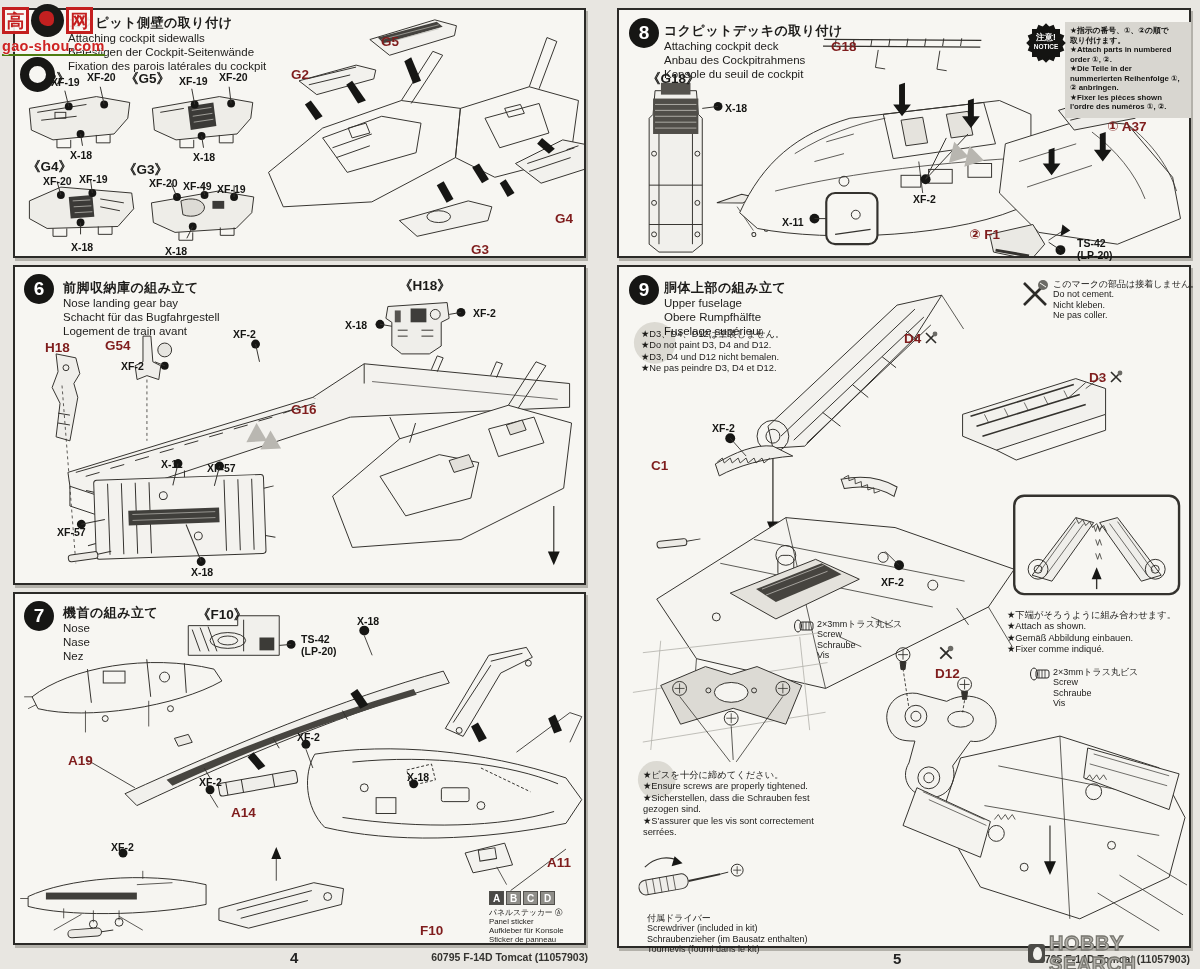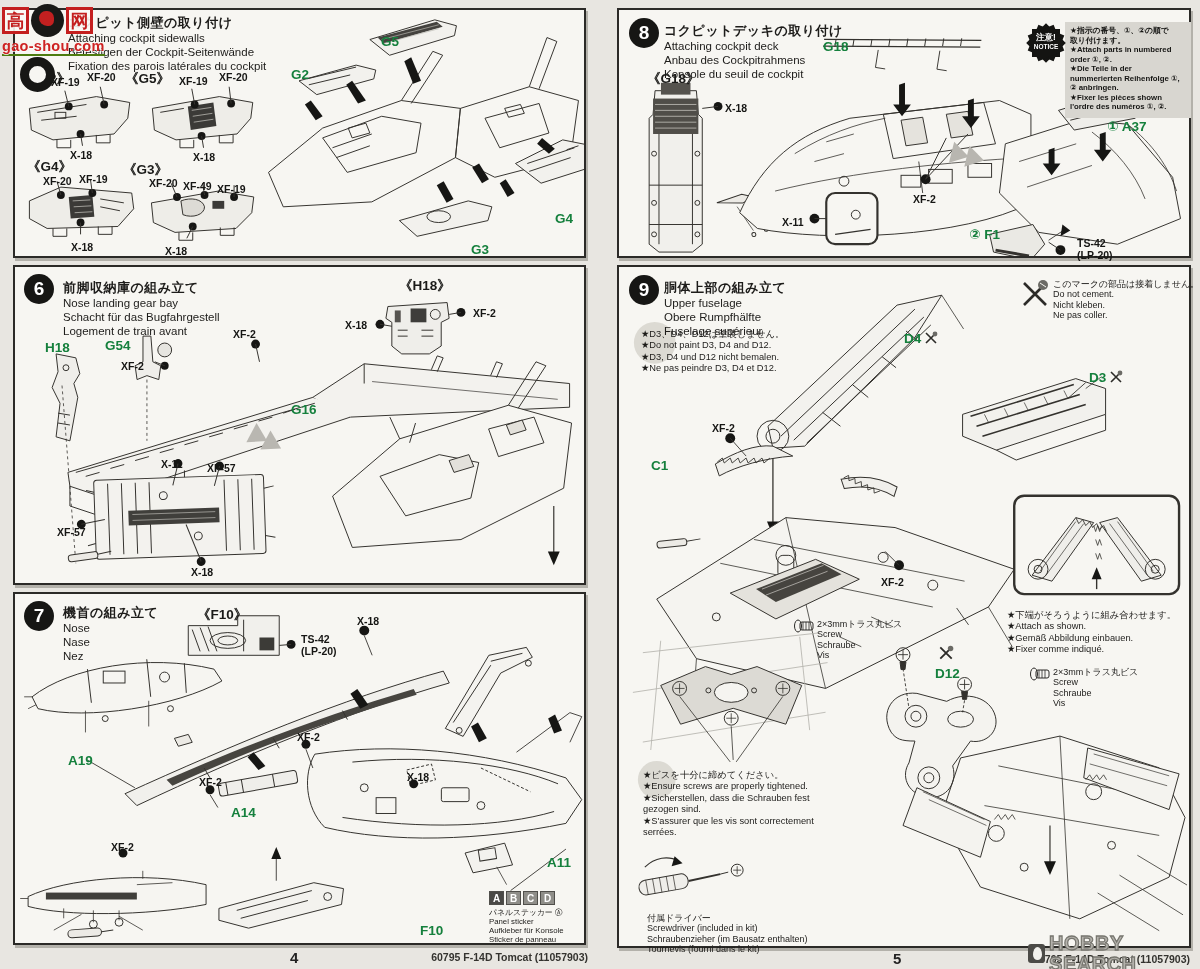--- a/index.html
+++ b/index.html
@@ -7,21 +7,21 @@
 body{font-family:"Liberation Sans","DejaVu Sans",sans-serif}
 .sheet{position:relative;width:1200px;height:969px;background:#e8e6e1;overflow:hidden}
 .bx{position:absolute;border:2px solid #2b2a27;background:#f7f6f2;box-shadow:2px 3px 0 rgba(125,123,116,.5)}
 .sv{position:absolute;left:0;top:0;width:100%;height:100%}
 .sc{position:absolute;width:30px;height:30px;border-radius:50%;background:#161614;color:#fff;
     font:700 19px/30px "Liberation Sans",sans-serif;text-align:center;z-index:3}
 .st{position:absolute;color:#1d1c1a;z-index:3}
 .st .t1{font:700 13px/17px "Liberation Sans","DejaVu Sans",sans-serif;letter-spacing:.5px}
 .st .tx{font:500 11.5px/14px "Liberation Sans","DejaVu Sans",sans-serif}
 .ih{position:absolute;font:700 13.5px/1 "Liberation Sans","DejaVu Sans",sans-serif;color:#1a1a18;white-space:nowrap;z-index:3}
-.pl{position:absolute;font:600 13.5px/1 "Liberation Sans","DejaVu Sans",sans-serif;color:#15803d;white-space:nowrap;z-index:3}
+.pl{position:absolute;font:600 13.5px/1 "Liberation Sans","DejaVu Sans",sans-serif;color:#7f1d1d;white-space:nowrap;z-index:3}
 .pt{position:absolute;font:600 10.5px/1 "Liberation Sans","DejaVu Sans",sans-serif;color:#161614;white-space:nowrap;z-index:3}
 .pt .sub{display:block;font:600 10.5px/12px "Liberation Sans",sans-serif}
 .nt{position:absolute;color:#1d1c1a;font:500 9.3px/11.4px "Liberation Sans","DejaVu Sans",sans-serif;z-index:3;white-space:nowrap}
 .nt.md{font:500 9px/10.4px "Liberation Sans",sans-serif}
 .nt.xs{font:500 7.8px/8.9px "Liberation Sans",sans-serif}
 .npanel{position:absolute;background:#d8d6d0;color:#151513;font:600 7.8px/9.5px "Liberation Sans","DejaVu Sans",sans-serif;
         padding:4px 5px;width:126px;z-index:3;white-space:nowrap;overflow:hidden}
 .badge{position:absolute;width:42px;height:42px;z-index:4}
 .badge svg{position:absolute;inset:0}
 .badge .bj{position:absolute;left:0;right:0;top:11px;text-align:center;color:#fff;font:700 8.5px/8.5px "Liberation Sans",sans-serif}
@@ -508,21 +508,21 @@
     </svg>
     <span class="sc" style="left:10px;top:8px">8</span>
     <div class="st" style="left:45px;top:12px">
       <div class="t1">コクピットデッキの取り付け</div>
       <div class="tx">Attaching cockpit deck</div>
       <div class="tx">Anbau des Cockpitrahmens</div>
       <div class="tx">Konsole du seuil de cockpit</div>
     </div>
     <span class="ih" style="left:28px;top:62px">《G18》</span>
     <span class="pt" style="left:106px;top:93px">X-18</span>
-    <span class="pl" style="left:204px;top:30px">G18</span>
+    <span class="pl" style="left:212px;top:30px">G18</span>
     <span class="pt" style="left:294px;top:184px">XF-2</span>
     <span class="pt" style="left:163px;top:207px">X-11</span>
     <span class="pl" style="left:488px;top:110px">① A37</span>
     <span class="pl" style="left:350px;top:218px">② F1</span>
     <span class="pt" style="left:458px;top:228px">
       <span>TS-42</span>
       <span class="sub">(LP-20)</span>
     </span>
     <div class="badge" style="left:406px;top:12px">
       <svg viewBox="0 0 42 42">

